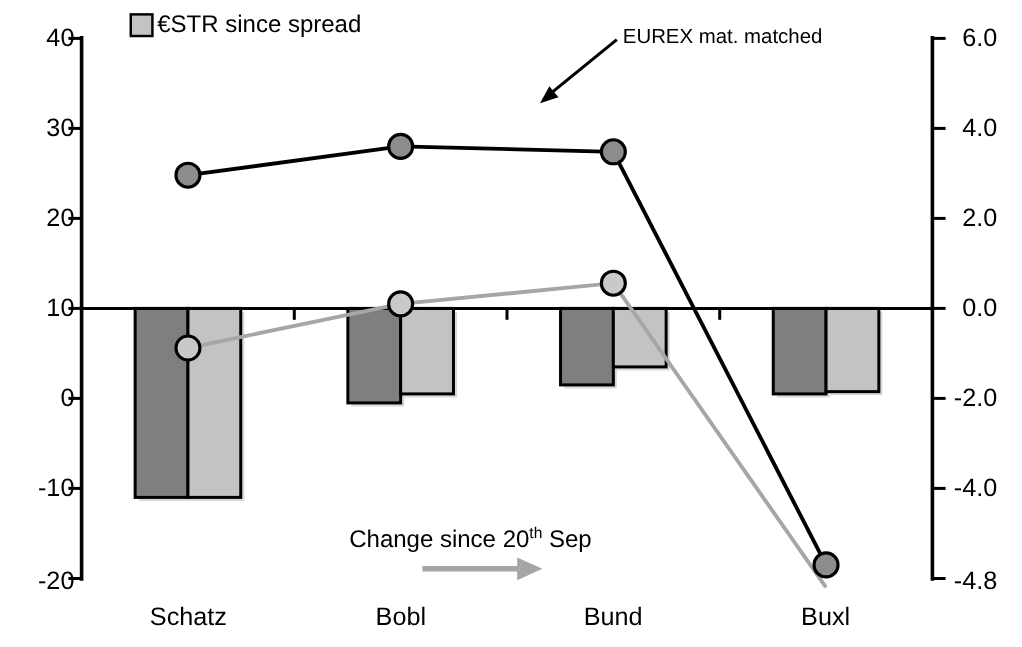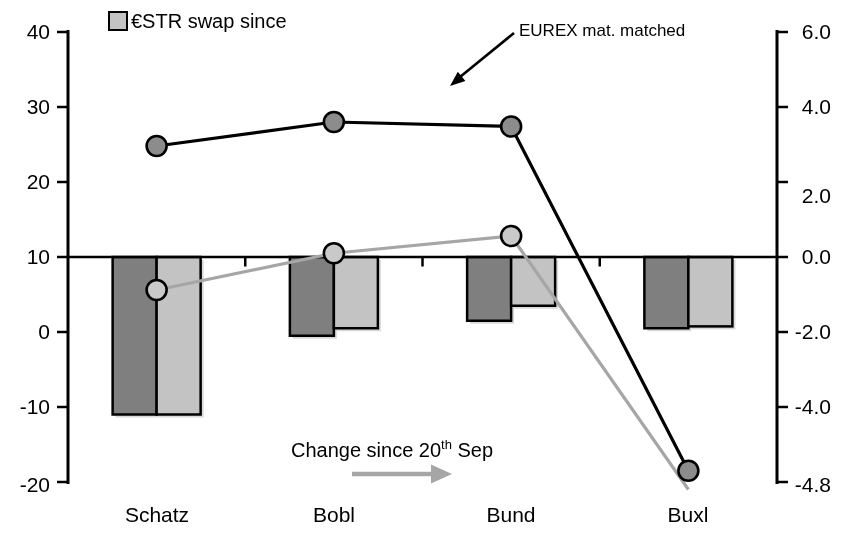--- a/index.html
+++ b/index.html
@@ -12,21 +12,21 @@
     overflow:hidden;
   }
   #chart-svg{position:absolute;left:0;top:0;}
   .tick-label{
     position:absolute;
     font-size:21px;
     line-height:22px;
     color:#000;
     white-space:nowrap;
   }
-  .left-tick{left:0;width:50px;text-align:right;}
+  .left-tick{left:12px;width:50px;text-align:right;}
   .right-tick{left:779px;width:52px;text-align:right;}
   .cat-label{
     position:absolute;
     top:503px;width:140px;
     text-align:center;
     font-size:21px;line-height:24px;
   }
   .legend{position:absolute;left:108px;top:9px;}
   .legend-row{position:relative;height:35px;display:flex;align-items:flex-start;}
   .legend-swatch{
@@ -120,35 +120,35 @@
   <div class="tick-label left-tick" style="top:21px">40</div>
   <div class="tick-label left-tick" style="top:96px">30</div>
   <div class="tick-label left-tick" style="top:171px">20</div>
   <div class="tick-label left-tick" style="top:246px">10</div>
   <div class="tick-label left-tick" style="top:321px">0</div>
   <div class="tick-label left-tick" style="top:396px">-10</div>
   <div class="tick-label left-tick" style="top:474px">-20</div>
 
   <div class="tick-label right-tick" style="top:21px">6.0</div>
   <div class="tick-label right-tick" style="top:96px">4.0</div>
-  <div class="tick-label right-tick" style="top:185px">2.0</div>
+  <div class="tick-label right-tick" style="top:171px">2.0</div>
   <div class="tick-label right-tick" style="top:246px">0.0</div>
   <div class="tick-label right-tick" style="top:321px">-2.0</div>
   <div class="tick-label right-tick" style="top:396px">-4.0</div>
   <div class="tick-label right-tick" style="top:474px">-4.8</div>
 
   <div class="cat-label" style="left:87px">Schatz</div>
   <div class="cat-label" style="left:264px">Bobl</div>
   <div class="cat-label" style="left:441px">Bund</div>
   <div class="cat-label" style="left:618px">Buxl</div>
 
   <div class="legend">
     <div class="legend-row">
       <span class="legend-swatch" id="swatch-estr" style="background: rgb(195, 195, 195);"></span>
-      <span class="legend-text">€STR swap since</span>
+      <span class="legend-text">€STR since spread</span>
     </div>
   </div>
 
   <div class="anno-eurex">
     <div>EUREX mat. matched</div>
   </div>
 
   <div class="anno-change"><span>Change since 20</span><sup>th</sup><span> Sep</span></div>
 
 </div>

